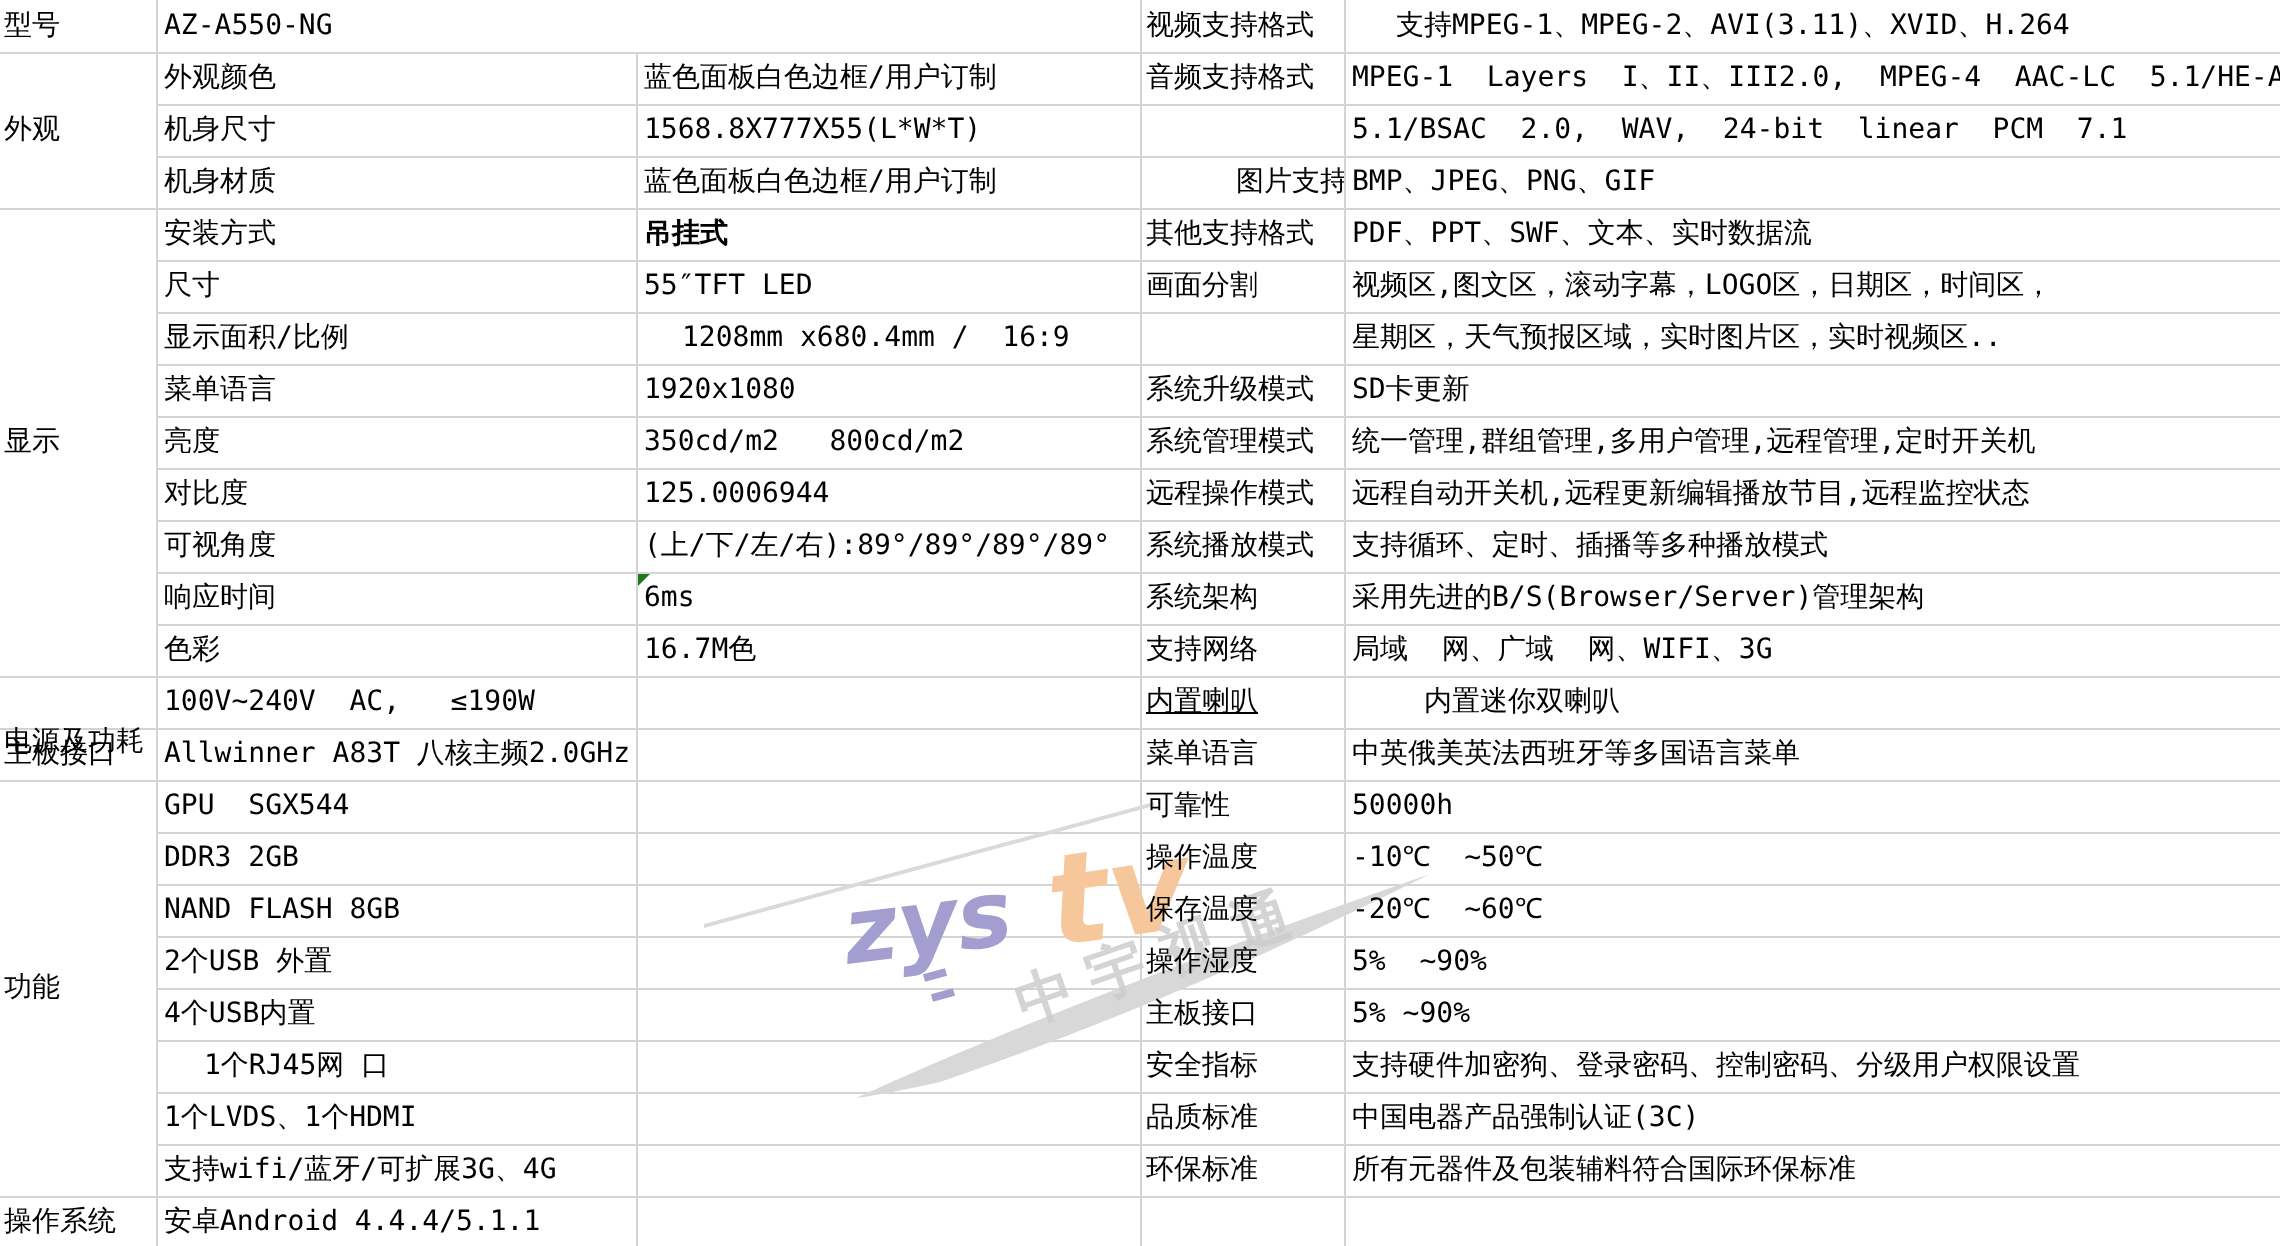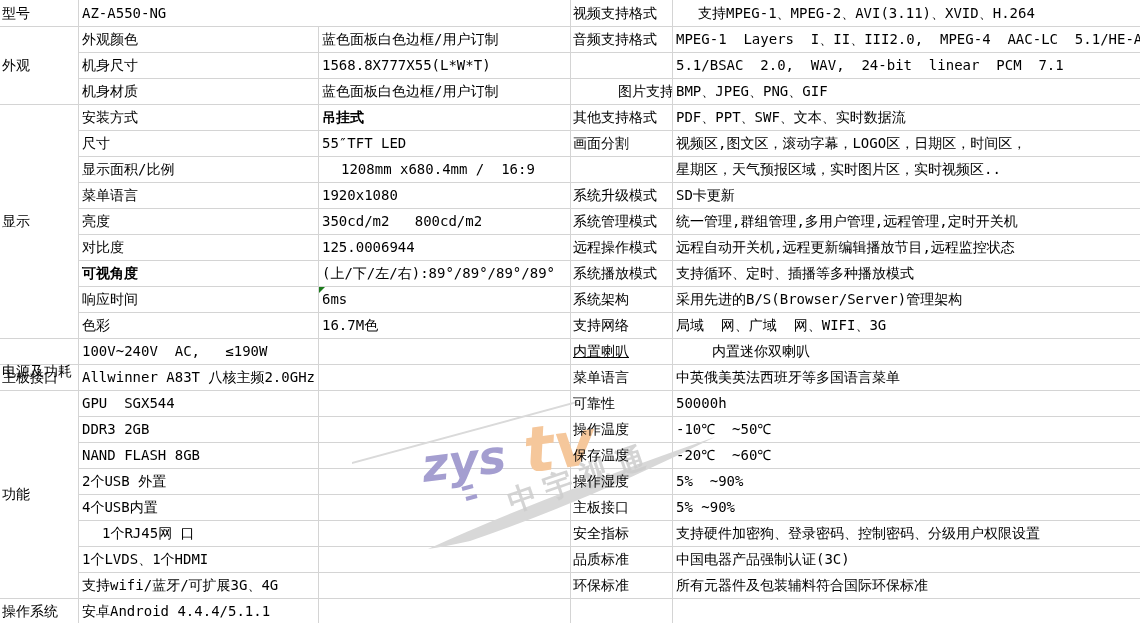--- a/index.html
+++ b/index.html
@@ -90,21 +90,21 @@
       <div class="cell attrL" style="left: 78px; top: 130px; width: 492px; height: 26px;">尺寸</div>
       <div class="cell valL" style="left: 318px; top: 130px; width: 252px; height: 26px;">55″TFT LED</div>
       <div class="cell attrL" style="left: 78px; top: 156px; width: 492px; height: 26px;">显示面积/比例</div>
       <div class="cell valL" style="left: 318px; top: 156px; width: 252px; height: 26px; padding-left: 23px;">1208mm x680.4mm /  16:9</div>
       <div class="cell attrL" style="left: 78px; top: 182px; width: 492px; height: 26px;">菜单语言</div>
       <div class="cell valL" style="left: 318px; top: 182px; width: 252px; height: 26px;">1920x1080</div>
       <div class="cell attrL" style="left: 78px; top: 208px; width: 492px; height: 26px;">亮度</div>
       <div class="cell valL" style="left: 318px; top: 208px; width: 252px; height: 26px;">350cd/m2   800cd/m2</div>
       <div class="cell attrL" style="left: 78px; top: 234px; width: 492px; height: 26px;">对比度</div>
       <div class="cell valL" style="left: 318px; top: 234px; width: 252px; height: 26px;">125.0006944</div>
-      <div class="cell attrL" style="left: 78px; top: 260px; width: 492px; height: 26px; font-weight: bold;">可视角度</div>
+      <div class="cell attrL" style="left: 78px; top: 260px; width: 492px; height: 26px;">可视角度</div>
       <div class="cell valL" style="left: 318px; top: 260px; width: 252px; height: 26px;">(上/下/左/右):89°/89°/89°/89°</div>
       <div class="cell attrL" style="left: 78px; top: 286px; width: 492px; height: 26px;">响应时间</div>
       <div class="cell valL" style="left: 318px; top: 286px; width: 252px; height: 26px;">6ms</div>
       <div class="err-tri" style="left: 319px; top: 287px;"></div>
       <div class="cell attrL" style="left: 78px; top: 312px; width: 492px; height: 26px;">色彩</div>
       <div class="cell valL" style="left: 318px; top: 312px; width: 252px; height: 26px;">16.7M色</div>
       <div class="cell attrL" style="left: 78px; top: 338px; width: 492px; height: 26px;">100V~240V  AC,   ≤190W</div>
       <div class="cell attrL" style="left: 78px; top: 364px; width: 492px; height: 26px;">Allwinner A83T 八核主频2.0GHz</div>
       <div class="cell attrL" style="left: 78px; top: 390px; width: 492px; height: 26px;">GPU  SGX544</div>
       <div class="cell attrL" style="left: 78px; top: 416px; width: 492px; height: 26px;">DDR3 2GB</div>

